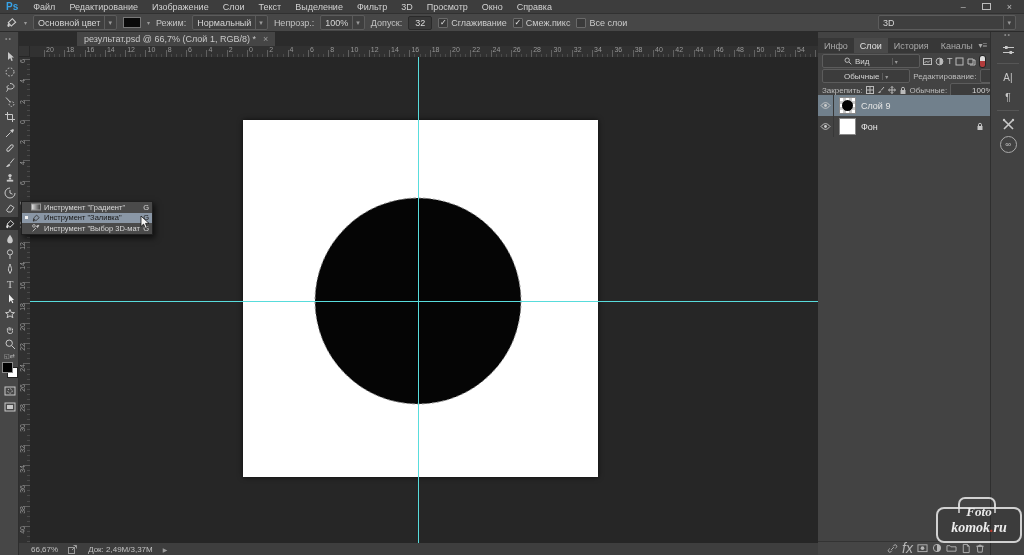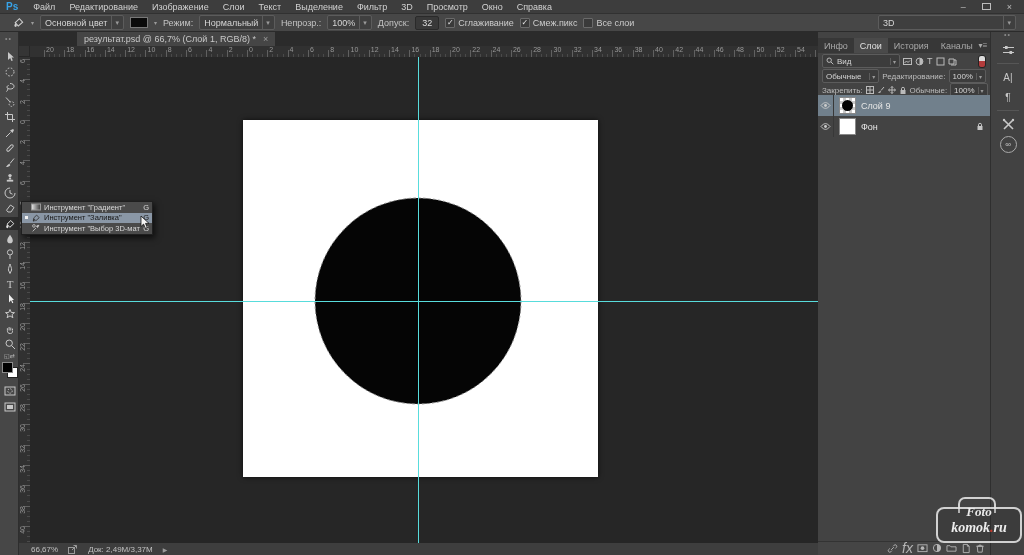--- a/index.html
+++ b/index.html
@@ -9,21 +9,21 @@
   svg{display:block;}
   
   .menubar{left:0;top:0;width:1024px;height:14px;background:#3d3d3d;border-bottom:1px solid #313131;
            display:flex;align-items:center;padding-left:6px;box-sizing:border-box;}
   .pslogo{color:#37a3e8;font-weight:bold;font-size:10px;margin-right:8px;}
   .mitem{padding:0 7px;color:#d2d2d2;white-space:nowrap;cursor:default;}
   .winctl{margin-left:auto;display:flex;align-items:center;gap:16px;padding-right:12px;color:#bdbdbd;}
   .restore{width:7px;height:5px;border:1px solid #bdbdbd;display:inline-block;}
   
   .optionsbar{left:0;top:14px;width:1024px;height:18px;background:#474747;border-bottom:1px solid #2b2b2b;
-              display:flex;align-items:center;gap:6px;padding-left:12px;box-sizing:border-box;}
+              display:flex;align-items:center;gap:6px;padding-left:5px;box-sizing:border-box;}
   .dd{background:#3f3f3f;border:1px solid #5c5c5c;border-radius:2px;height:13px;display:inline-flex;
       align-items:center;padding:0 4px;gap:4px;color:#d5d5d5;white-space:nowrap;}
   .dd .arr{color:#9a9a9a;font-size:7px;border-left:1px solid #5c5c5c;padding-left:3px;height:100%;
            display:flex;align-items:center;}
   .numin{background:#393939;border:1px solid #2a2a2a;border-radius:2px;width:22px;height:12px;
          color:#ddd;text-align:center;line-height:12px;}
   .lbl{color:#c3c3c3;white-space:nowrap;}
   .chk{display:flex;align-items:center;gap:3px;white-space:nowrap;}
   .box{width:8px;height:8px;background:#3a3a3a;border:1px solid #6a6a6a;border-radius:1px;
        font-size:8px;line-height:8px;color:#e8e8e8;text-align:center;}
@@ -70,21 +70,21 @@
   .cursor{left:140px;top:215px;z-index:30;}
   
   .dock{left:818px;top:32px;width:206px;height:523px;background:#3e3e3e;}
   .panel{position:absolute;left:0;top:0;width:172px;height:523px;background:#434343;}
   .ptabs{position:absolute;left:0;top:6px;width:172px;height:15px;background:#373737;display:flex;align-items:stretch;}
   .ptab{padding:0 6px;display:flex;align-items:center;color:#a8a8a8;}
   .ptab.act{background:#4a4a4a;color:#e0e0e0;}
   .pmenu{margin-left:auto;display:flex;align-items:center;padding-right:4px;color:#aaa;font-size:8px;gap:1px;}
   .prow{position:absolute;left:0;width:172px;display:flex;align-items:center;gap:3px;padding:0 4px;box-sizing:border-box;}
   .dd2{background:#3c3c3c;border:1px solid #5c5c5c;border-radius:2px;height:12px;display:inline-flex;
-       align-items:center;padding:0 3px;gap:3px;color:#d5d5d5;white-space:nowrap;font-size:8px;}
+       align-items:center;padding:0 21px;gap:3px;color:#d5d5d5;white-space:nowrap;font-size:8px;}
   .dd2 .arr{color:#9a9a9a;font-size:6px;border-left:1px solid #5c5c5c;padding-left:2px;}
   .slbl{font-size:8px;color:#bdbdbd;white-space:nowrap;}
   .ficon{color:#c5c5c5;font-size:9px;line-height:10px;}
   .toggle{margin-left:auto;width:6px;height:11px;border:1px solid #242424;border-radius:3px;
           background:linear-gradient(#dcdcdc 50%,#b23c3c 50%);}
   .layerlist{position:absolute;left:0;top:63px;width:172px;}
   .lrow{height:21px;display:flex;align-items:center;}
   .lrow.sel{background:#71808c;}
   .eyecell{width:15px;height:21px;border-right:1px solid #383838;display:flex;align-items:center;justify-content:center;flex:none;}
   .thumb{width:17px;height:17px;margin:0 5px;border:1px solid #888;box-sizing:border-box;flex:none;position:relative;}

